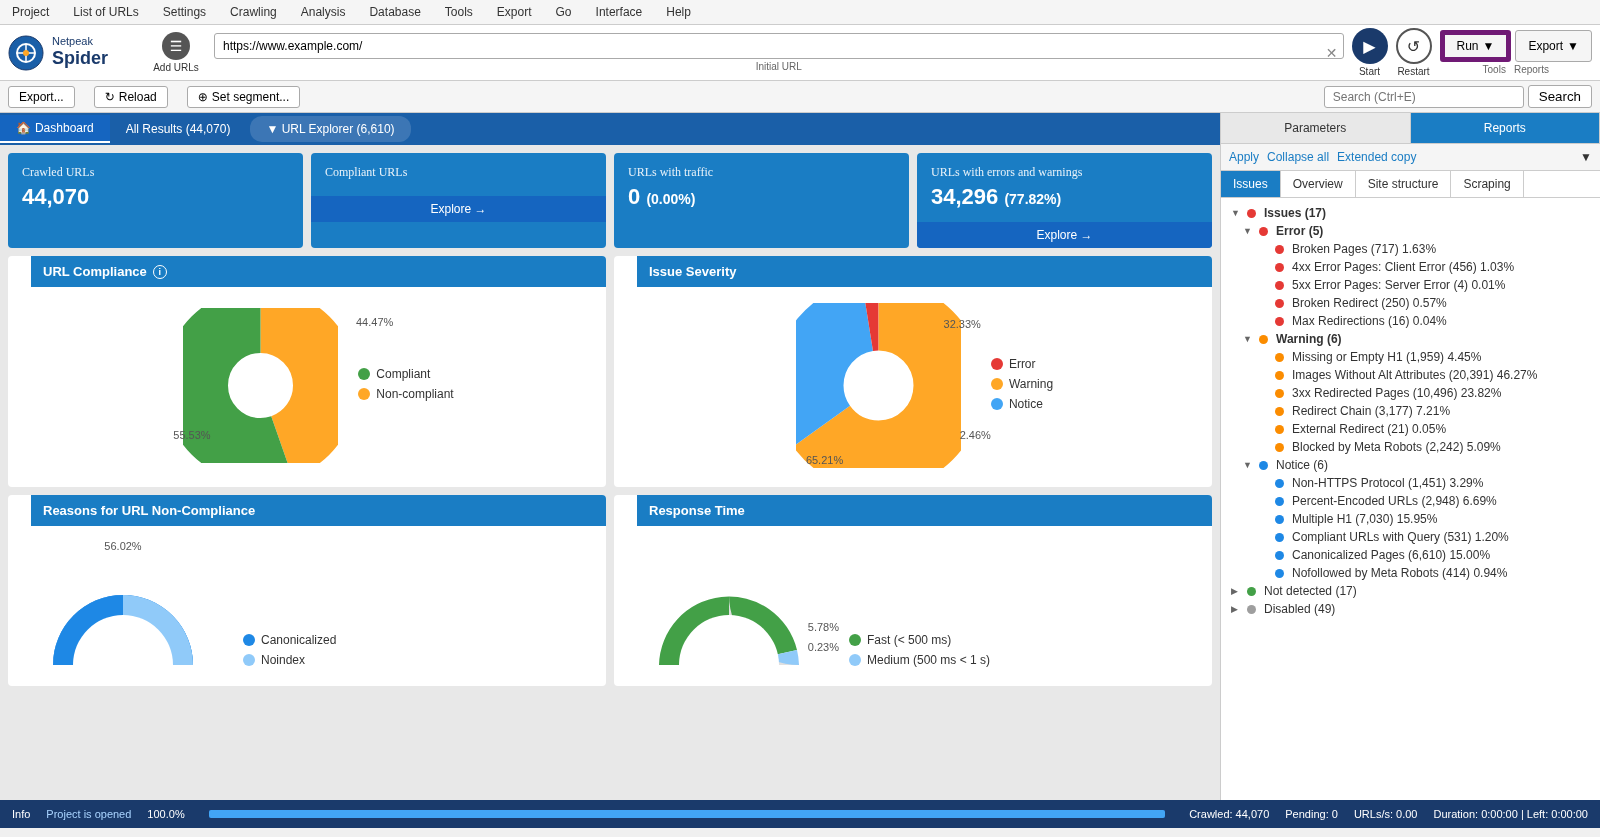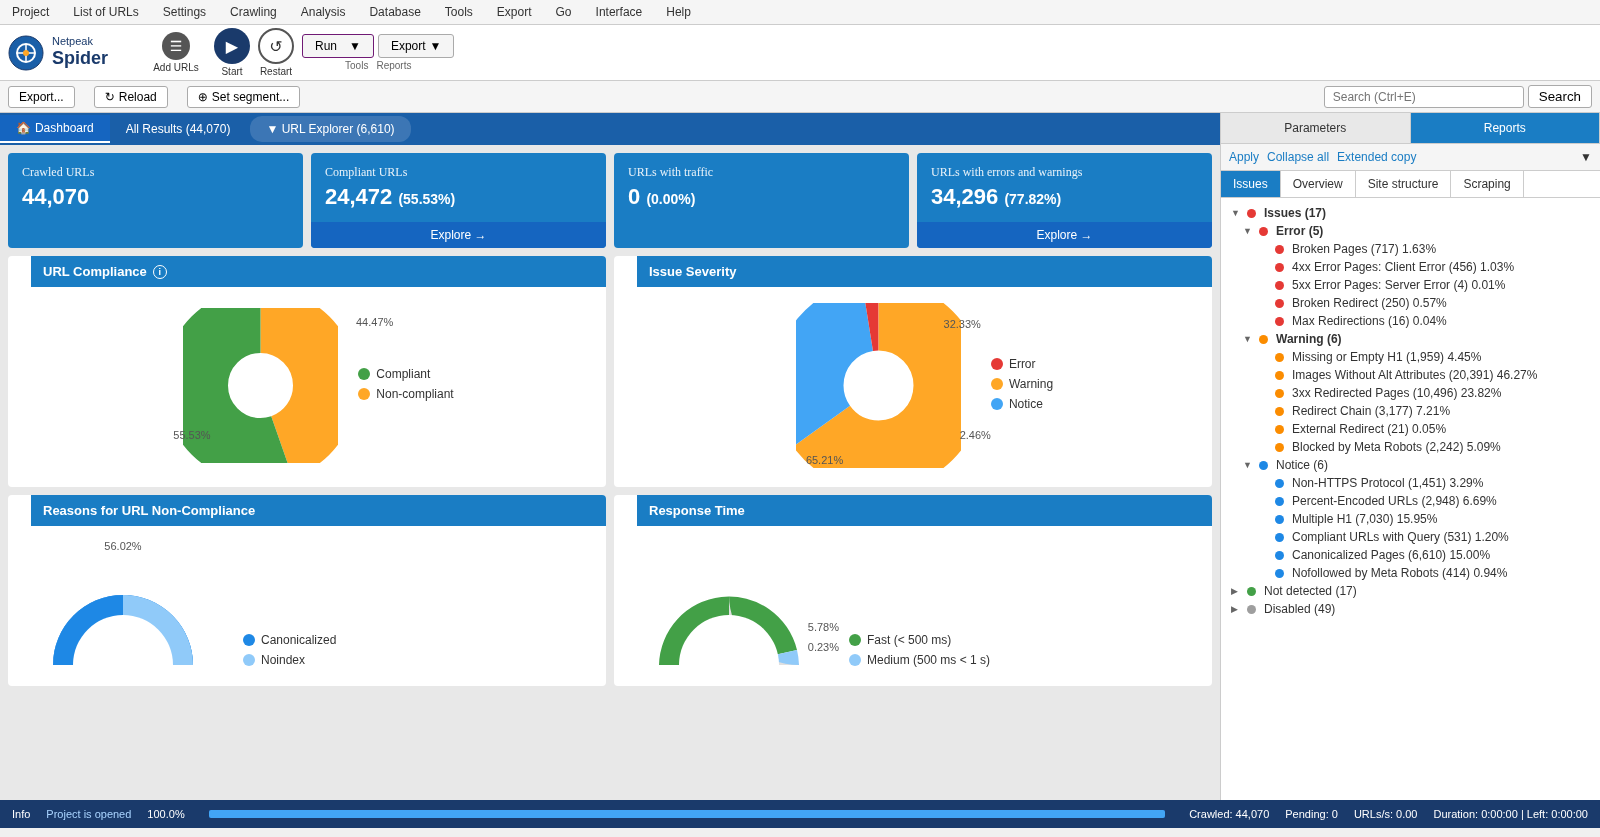--- a/index.html
+++ b/index.html
@@ -20,21 +20,21 @@
     .add-urls-btn .icon-circle { width: 28px; height: 28px; border-radius: 50%; background: #555; display: flex; align-items: center; justify-content: center; color: white; font-size: 14px; margin-bottom: 2px; }
     .url-bar-wrap { flex: 1; position: relative; }
     .url-bar { width: 100%; padding: 5px 28px 5px 8px; border: 1px solid #aaa; border-radius: 3px; font-size: 12px; }
     .url-clear { position: absolute; right: 6px; top: 50%; transform: translateY(-50%); cursor: pointer; color: #888; font-size: 14px; }
     .url-label { font-size: 10px; color: #666; text-align: center; margin-top: 2px; }
     .action-btns { display: flex; align-items: center; gap: 8px; }
     .action-btn { display: flex; flex-direction: column; align-items: center; cursor: pointer; }
     .play-btn { width: 36px; height: 36px; border-radius: 50%; background: #1a3a6b; display: flex; align-items: center; justify-content: center; color: white; font-size: 16px; }
     .restart-btn { width: 36px; height: 36px; border-radius: 50%; border: 2px solid #555; display: flex; align-items: center; justify-content: center; font-size: 16px; }
     .action-btn-label { font-size: 10px; color: #333; margin-top: 2px; }
-    .run-btn { background: #f5f5f5; border: 1px solid #701a75; padding: 4px 12px; border-radius: 3px; cursor: pointer; font-size: 12px; display: flex; align-items: center; gap: 12px; }
+    .run-btn { background: #f5f5f5; border: 5px solid #701a75; padding: 4px 12px; border-radius: 3px; cursor: pointer; font-size: 12px; display: flex; align-items: center; gap: 4px; }
     .export-btn { background: #f5f5f5; border: 1px solid #aaa; padding: 4px 12px; border-radius: 3px; cursor: pointer; font-size: 12px; display: flex; align-items: center; gap: 4px; }
     .run-export-wrap { display: flex; flex-direction: column; gap: 2px; }
     .tools-reports { display: flex; gap: 8px; font-size: 10px; color: #666; justify-content: center; }
 
     
     .toolbar { background: #f5f5f5; border-bottom: 1px solid #ccc; padding: 4px 8px; display: flex; align-items: center; gap: 19px; }
     .toolbar-btn { background: #fff; border: 1px solid #aaa; padding: 3px 10px; border-radius: 3px; cursor: pointer; font-size: 12px; display: flex; align-items: center; gap: 4px; }
     .toolbar-search { margin-left: auto; display: flex; align-items: center; gap: 4px; }
     .toolbar-search input { padding: 3px 8px; border: 1px solid #aaa; border-radius: 3px; font-size: 12px; width: 200px; color: #999; }
     .toolbar-search-btn { background: #fff; border: 1px solid #aaa; padding: 3px 10px; border-radius: 3px; cursor: pointer; }
@@ -118,20 +118,25 @@
       <circle cx="18" cy="18" r="3" fill="#ffa726"></circle>
     </svg>
     <div class="logo-text">
       <div class="netpeak">Netpeak</div>
       <div class="spider">Spider</div>
     </div>
   </div>
   <div class="add-urls-btn">
     <div class="icon-circle">☰</div>
     <span>Add URLs</span>
+  </div>
+  <div class="url-bar-wrap">
+    <input class="url-bar" type="text" value="https://www.example.com/" style="">
+    <span class="url-clear">✕</span>
+    <div class="url-label">Initial URL</div>
   </div>
   <div class="action-btns">
     <div class="action-btn">
       <div class="play-btn">▶</div>
       <span class="action-btn-label">Start</span>
     </div>
     <div class="action-btn">
       <div class="restart-btn">↺</div>
       <span class="action-btn-label">Restart</span>
     </div>
@@ -195,21 +200,20 @@
       <div class="stats-row">
         <div class="stat-card">
           <div class="stat-card-body">
             <div class="stat-label">Crawled URLs</div>
             <div class="stat-value">44,070</div>
           </div>
         </div>
         <div class="stat-card">
           <div class="stat-card-body">
             <div class="stat-label">Compliant URLs</div>
-            <div class="stat-value"><span>24,472</span> <span style="font-size:14px;">(55.53%)</span></div>
           </div>
           <div class="explore-btn">Explore →</div>
         </div>
         <div class="stat-card">
           <div class="stat-card-body">
             <div class="stat-label">URLs with traffic</div>
             <div class="stat-value"><span>0</span> <span style="font-size:14px;">(0.00%)</span></div>
           </div>
         </div>
         <div class="stat-card">

